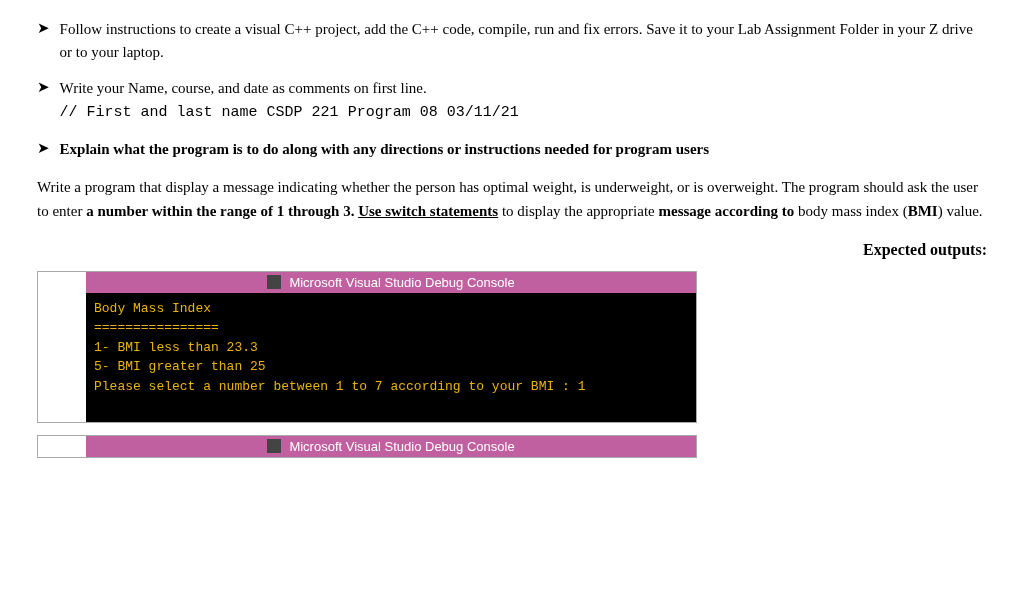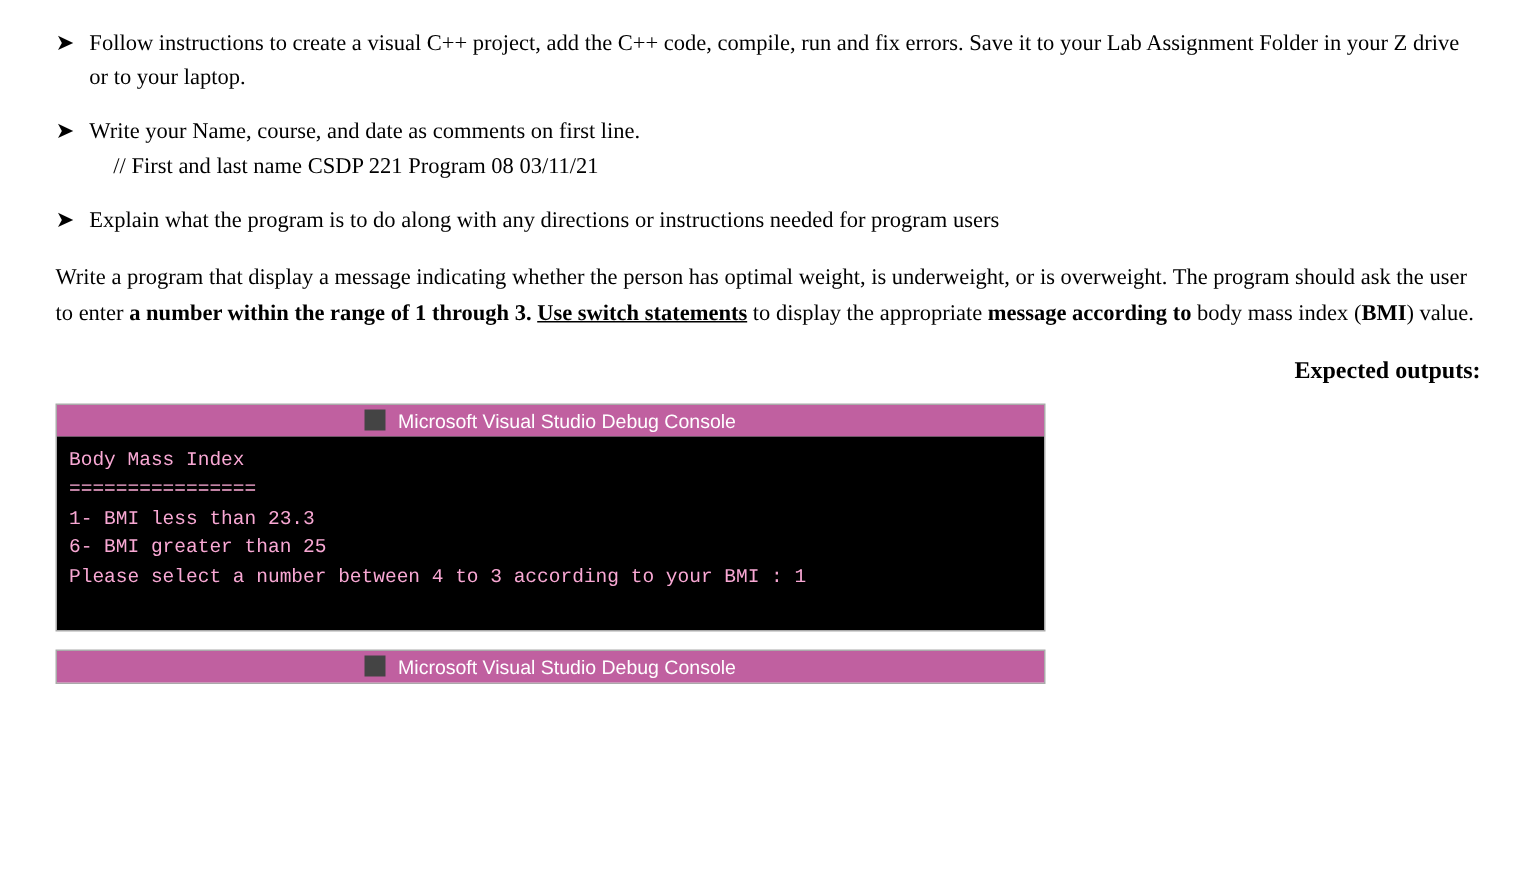--- a/index.html
+++ b/index.html
@@ -22,40 +22,41 @@
     .bullet-arrow {
       font-size: 15px;
       margin-right: 10px;
       margin-top: 1px;
       flex-shrink: 0;
     }
     .bullet-text {
       line-height: 1.5;
     }
     .bold-item .bullet-text {
-      font-weight: normal;
+      font-weight: bold;
     }
     .comment-line {
-      margin-left: 16px;
-      font-family: Liberation Serif, serif;
+      margin-left: 0;
+      font-family: Liberation Mono, monospace;
     }
     .paragraph-text {
       margin: 14px 0 10px 0;
       line-height: 1.6;
     }
     .section-heading {
       font-weight: bold;
       font-size: 16px;
       margin: 18px 0 10px 0;
       text-align: right;
     }
     .console-wrapper {
       margin: 12px 0;
       border: 1px solid #aaa;
       width: 660px;
+      padding-left: 48px;
     }
     .console-titlebar {
       background: #c060a0;
       color: #fff;
       font-family: Arial, sans-serif;
       font-size: 13px;
       text-align: center;
       padding: 3px 0;
       display: flex;
       align-items: center;
@@ -64,21 +65,21 @@
     }
     .console-icon {
       width: 14px;
       height: 14px;
       background: #444;
       display: inline-block;
       flex-shrink: 0;
     }
     .console-body {
       background: #000;
-      color: #f9a8d4;
+      color: #eab308;
       font-family: 'Courier New', Courier, monospace;
       font-size: 13px;
       padding: 6px 8px;
       line-height: 1.5;
     }
     u { }
   </style>
 </head>
 <body>
 
@@ -114,22 +115,22 @@
 
   <div class="console-wrapper">
     <div class="console-titlebar">
       <span class="console-icon"></span>
       <span>Microsoft Visual Studio Debug Console</span>
     </div>
     <div class="console-body">
       <div>Body Mass Index</div>
       <div>================</div>
       <div>1- BMI less than 23.3</div>
-      <div>6- BMI greater than 25</div>
-      <div>Please select a number between 4 to 3 according to your BMI : 1</div>
+      <div>5- BMI greater than 25</div>
+      <div>Please select a number between 1 to 7 according to your BMI : 1</div>
       <div>&nbsp;</div>
     </div>
   </div>
 
   <div class="console-wrapper">
     <div class="console-titlebar">
       <span class="console-icon"></span>
       <span>Microsoft Visual Studio Debug Console</span>
     </div>
   </div>

